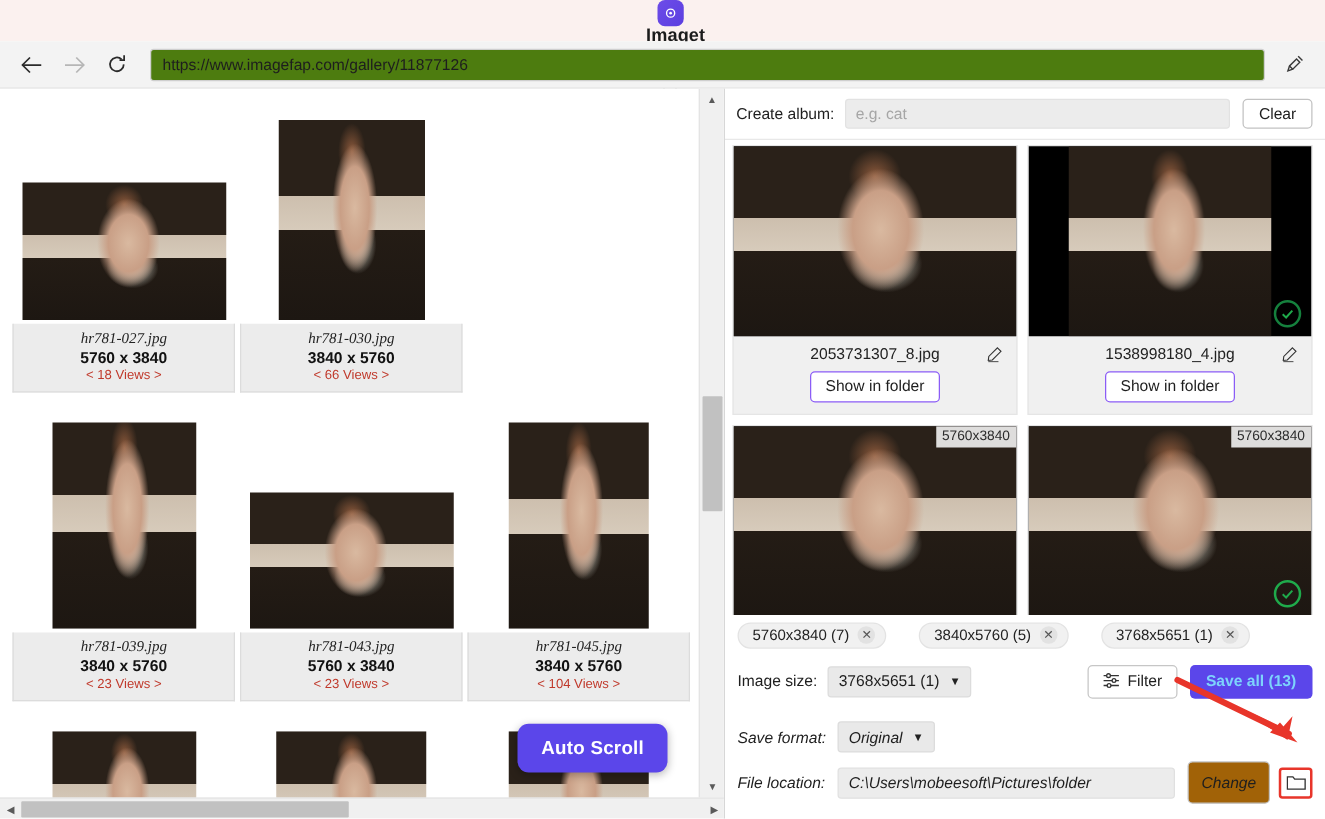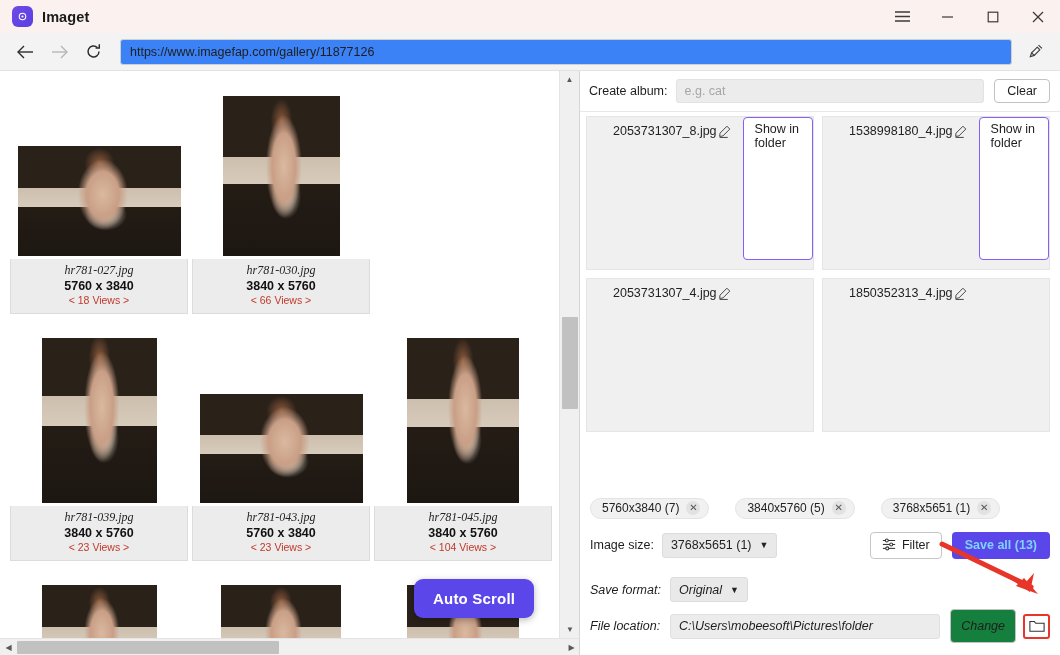--- a/index.html
+++ b/index.html
@@ -8,20 +8,21 @@
     font-family: "Liberation Sans", sans-serif;
     overflow: hidden; background: #fff;
   }
   body { position: relative; }
 
   
   .titlebar {
     height: 33px; background: #fbf1ef;
     display: flex; align-items: center;
     padding: 0 0 0 12px;
+    flex-direction: column;
   }
   .app-logo {
     width: 21px; height: 21px; border-radius: 6px;
     background: linear-gradient(135deg,#6d4ce8,#5b3fe0);
     display: flex; align-items: center; justify-content: center;
     flex: none;
   }
   .app-logo svg { display:block; }
   .app-title {
     font-size: 14.5px; color: #1b1b1b; margin-left: 9px;
@@ -41,21 +42,21 @@
     display: flex; align-items: center; padding: 0 10px 0 8px;
     position: relative;
   }
   .nav-btn {
     width: 34px; height: 30px; display:flex;
     align-items:center; justify-content:center;
     color:#2b2b2b; border-radius: 4px;
   }
   .nav-btn.disabled { color: #b6b6b6; }
   .urlbar {
-    flex: 1; height: 26px; background: #3b82f6;
+    flex: 1; height: 26px; background: #4d7c0f;
     border: 1px solid #cfcfcf; border-radius: 3px;
     margin: 0 8px 0 10px; display:flex; align-items:center;
     padding: 0 9px; font-size: 12.5px; color: #1e1e1e;
     overflow: hidden; white-space: nowrap;
   }
   .broom-btn {
     width: 30px; height: 30px; display:flex;
     align-items:center; justify-content:center; border-radius:4px;
   }
 
@@ -187,21 +188,21 @@
   }
 
   .cards {
     flex: 1; overflow: hidden; background:#fff;
     padding: 4px 6px 0 6px;
   }
   .card-row { display:flex; gap: 8px; margin-bottom: 8px; }
   .card {
     width: 228px; background:#f0f0f0;
     border: 1px solid #e5e5e5;
-    display:flex; flex-direction:row;
+    display:flex; flex-direction:column;
   }
   .card-img {
     height: 152px; position: relative; overflow:hidden;
     background:#000;
   }
   .res-badge {
     position:absolute; top:0; right:0;
     background: rgba(236,236,236,.93); color:#2b2b2b;
     font-size: 11px; padding: 2px 5px 3px;
   }
@@ -277,21 +278,21 @@
   .b-row:first-child { margin-top: 2px; }
   .b-label { font-size:12.5px; color:#1e1e1e; width: 80px; flex:none; }
   .path-input {
     flex:1; height:25px; background:#ececec;
     border:1px solid #e0e0e0; border-radius:3px;
     display:flex; align-items:center; padding: 0 8px;
     font-size:12.5px; color:#1e1e1e;
   }
   .change-btn {
     margin-left: 10px; border:1px solid #c2c2c2; border-radius:4px;
-    background:#15803d; height:25px; padding: 16px 10px;
+    background:#a16207; height:25px; padding: 16px 10px;
     display:flex; align-items:center; font-size:12.5px; color:#1e1e1e;
   }
   .folder-btn {
     margin-left: 7px; width: 27px; height: 25px;
     border: 2px solid #e8352a; border-radius: 3px;
     display:flex; align-items:center; justify-content:center;
   }
   .arrow-anno {
     position:absolute; right: 14px; top: -22px;
     pointer-events:none;

